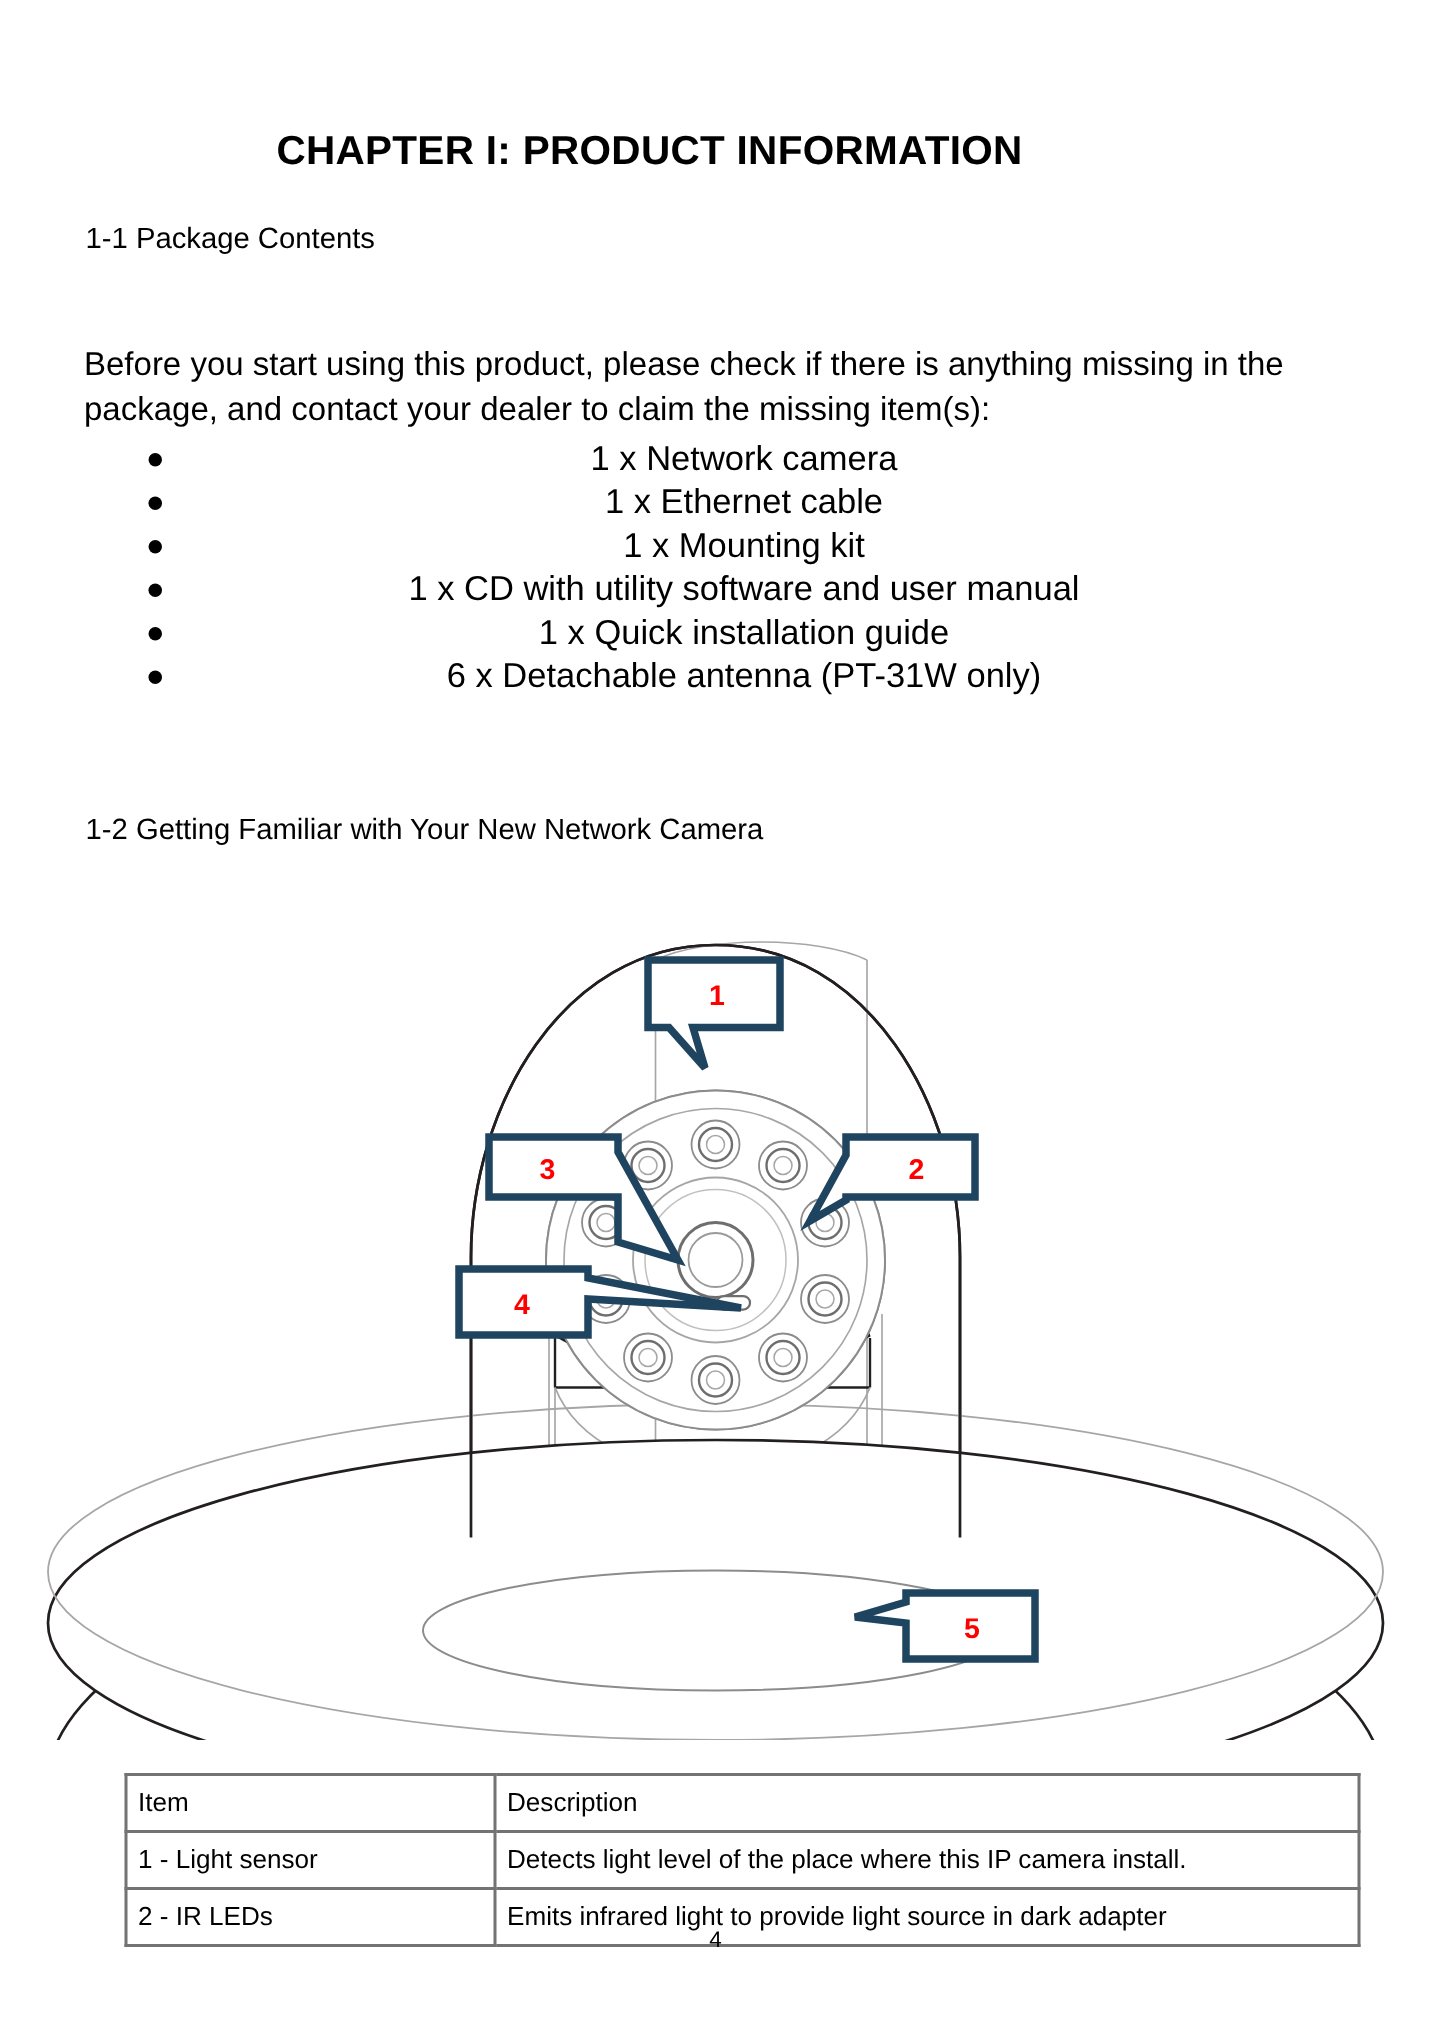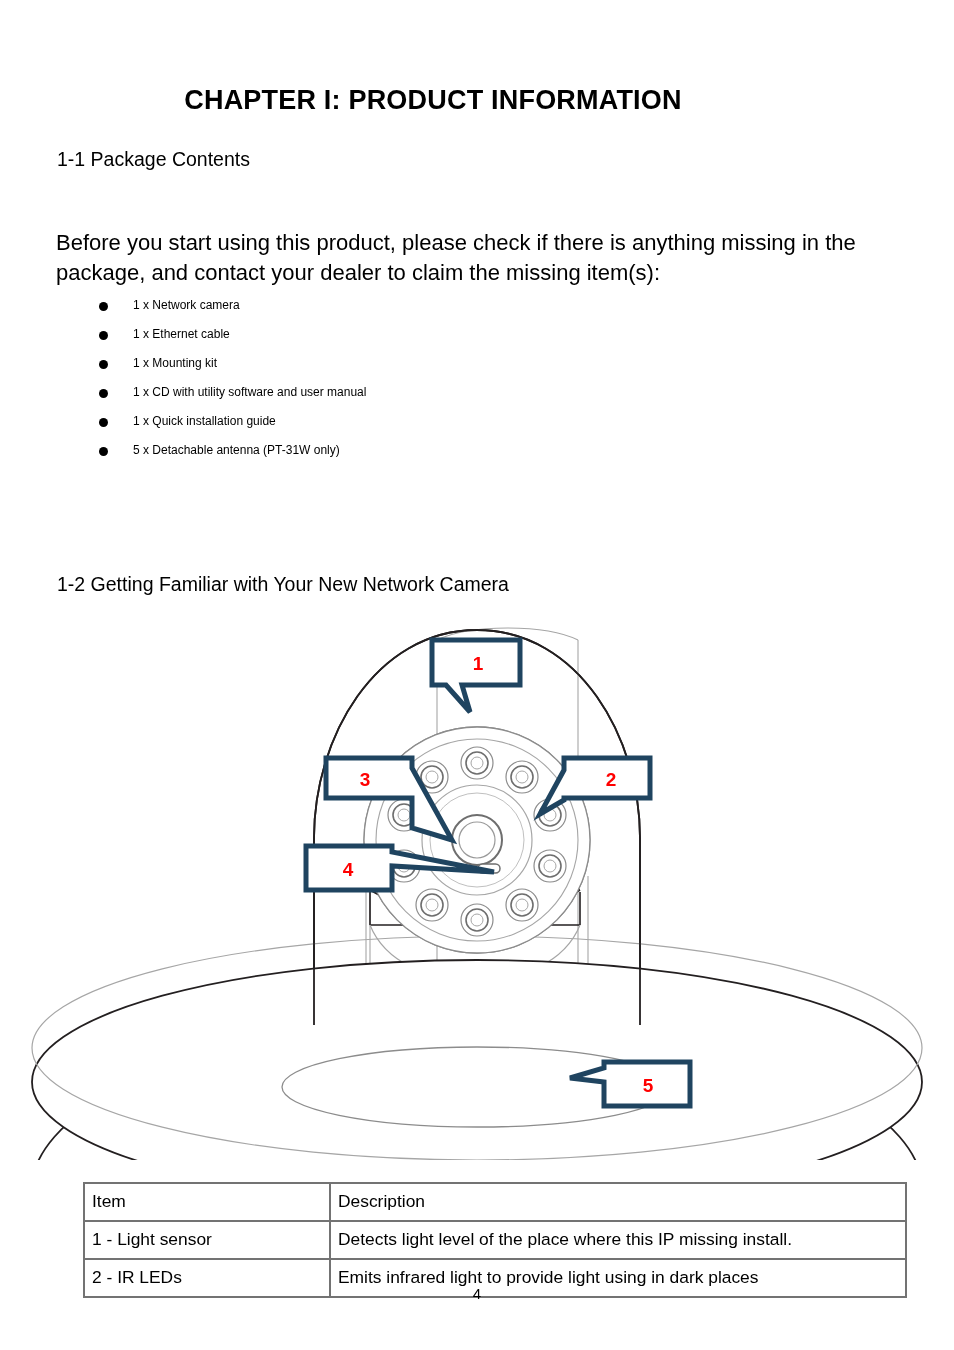--- a/index.html
+++ b/index.html
@@ -39,21 +39,21 @@
 
   .section-heading {
     position: absolute;
     left: 57px;
     font-size: 19.5px;
     font-weight: normal;
     line-height: 1.15;
     white-space: nowrap;
   }
   .section-heading.s1 { top: 132px; }
-  .section-heading.s2 { top: 557px; }
+  .section-heading.s2 { top: 526px; }
 
   
   .intro {
     position: absolute;
     left: 56px;
     top: 206px;
     width: 845px;
     font-size: 22px;
     line-height: 30px;
   }
@@ -63,24 +63,25 @@
     position: absolute;
     left: 99px;
     top: 291px;
     width: 760px;
     margin: 0;
     padding: 0;
     list-style: none;
   }
   .pkg-list li {
     position: relative;
-    font-size: 12px;
+    font-size: 23px;
     line-height: 29px;
     padding-left: 34px;
     white-space: nowrap;
+    text-align: center;
   }
   .pkg-list li .bullet {
     position: absolute;
     left: 0;
     top: 11px;
     width: 9px;
     height: 9px;
     background: #000000;
     border-radius: 50%;
   }
@@ -160,21 +161,21 @@
     <li>
       <span class="bullet"></span>
       <span>1 x CD with utility software and user manual</span>
     </li>
     <li>
       <span class="bullet"></span>
       <span>1 x Quick installation guide</span>
     </li>
     <li>
       <span class="bullet"></span>
-      <span>5 x Detachable antenna (PT-31W only)</span>
+      <span>6 x Detachable antenna (PT-31W only)</span>
     </li>
   </ul>
 
   <h2 class="section-heading s2">1-2 Getting Familiar with Your New Network Camera</h2>
 
   <div class="figure">
     <svg width="954" height="560" viewBox="0 0 954 560" xmlns="http://www.w3.org/2000/svg">
 
       <g fill="none" stroke="#231F20">
 
@@ -356,24 +357,24 @@
   </div>
 
   <table class="spec-table">
     <tbody>
       <tr>
         <td class="col-item">Item</td>
         <td class="col-desc">Description</td>
       </tr>
       <tr>
         <td class="col-item">1 - Light sensor</td>
-        <td class="col-desc">Detects light level of the place where this IP missing install.</td>
+        <td class="col-desc">Detects light level of the place where this IP camera install.</td>
       </tr>
       <tr>
         <td class="col-item">2 - IR LEDs</td>
-        <td class="col-desc">Emits infrared light to provide light using in dark places</td>
+        <td class="col-desc">Emits infrared light to provide light source in dark adapter</td>
       </tr>
     </tbody>
   </table>
 
   <div class="page-number">4</div>
 
 </div>
 
 </body></html>

